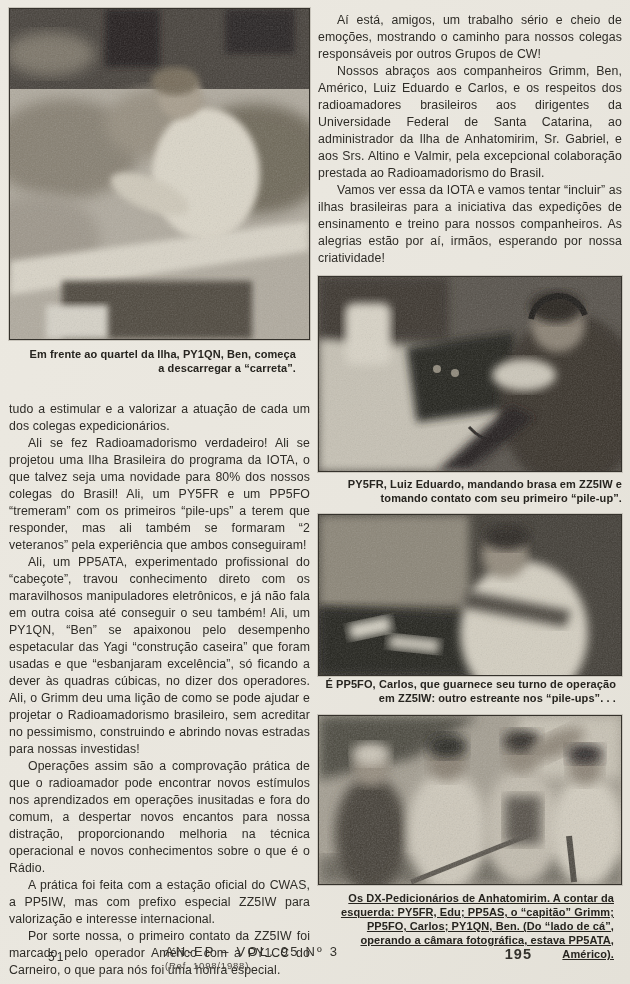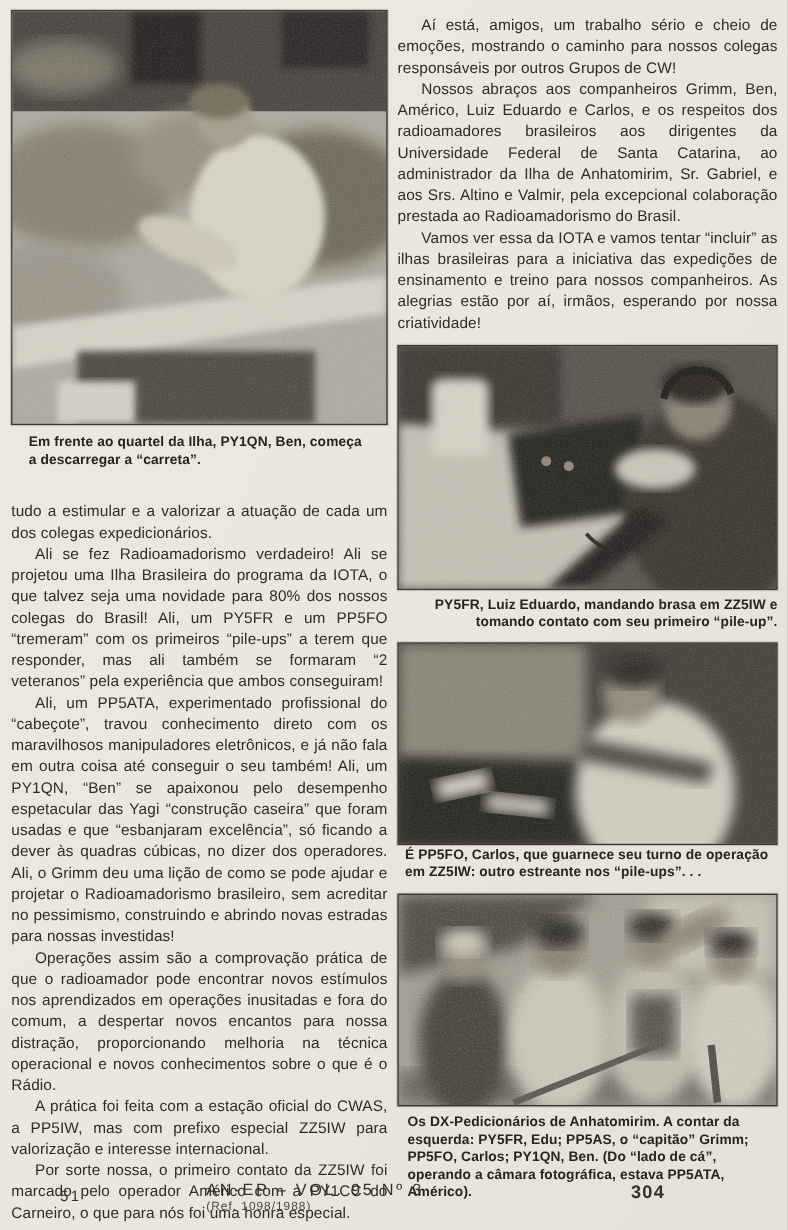--- a/index.html
+++ b/index.html
@@ -20,27 +20,27 @@
     margin:0; font-size:12.3px; line-height:17px;
     text-align:justify; letter-spacing:.1px;
     color:#2e2c27;
   }
   .bodytext p.indent { text-indent:19px; }
 
   .caption {
     font-weight:bold; font-size:11px; line-height:14px;
     color:#26241f; margin:0; letter-spacing:.1px;
   }
-  .cap-center { text-align:left; }
+  .cap-center { text-align:right; }
   .cap-left { text-align:right; padding-left:14px; }
 
   .cap1 { margin-top:7px; margin-bottom:26px; padding:0 14px; }
   .cap2 { margin-top:5px; margin-bottom:9px; }
   .cap3 { margin-top:1px; margin-bottom:10px; padding:0 6px; }
-  .cap4 { margin-top:6px; padding:0 8px; }
+  .cap4 { margin-top:6px; padding:0 8px;text-decoration:underline; }
 
   .footer {
     position:absolute; left:0; top:944px; width:560px; height:40px;
     font-size:12px; color:#33312c;
   }
   .footer .pg-left  { position:absolute; left:48px; top:6px; letter-spacing:2px; }
   .footer .center   { position:absolute; left:165px; width:300px; }
   .footer .journal  { font-size:13px; letter-spacing:2.2px; }
   .footer .ref      { font-size:9.5px; letter-spacing:.8px; color:#4a4741; margin-top:1px; }
   .footer .pg-right { position:absolute; right:28px; top:2px; font-weight:bold; font-size:14.5px; letter-spacing:1px; }
@@ -212,16 +212,16 @@
     </figure>
     <p class="caption cap-center cap4">Os DX-Pedicionários de Anhatomirim. A contar da esquerda: PY5FR, Edu; PP5AS, o “capitão” Grimm; PP5FO, Carlos; PY1QN, Ben. (Do “lado de cá”, operando a câmara fotográfica, estava PP5ATA, Américo).</p>
   </div>
 
   <div class="footer">
     <span class="pg-left">51</span>
     <div class="center">
       <div class="journal">AN-EP – VOL. 95 Nº 3</div>
       <div class="ref">(Ref. 1098/1988)</div>
     </div>
-    <span class="pg-right">304</span>
+    <span class="pg-right">195</span>
   </div>
 
 </div>
 
 </body></html>

